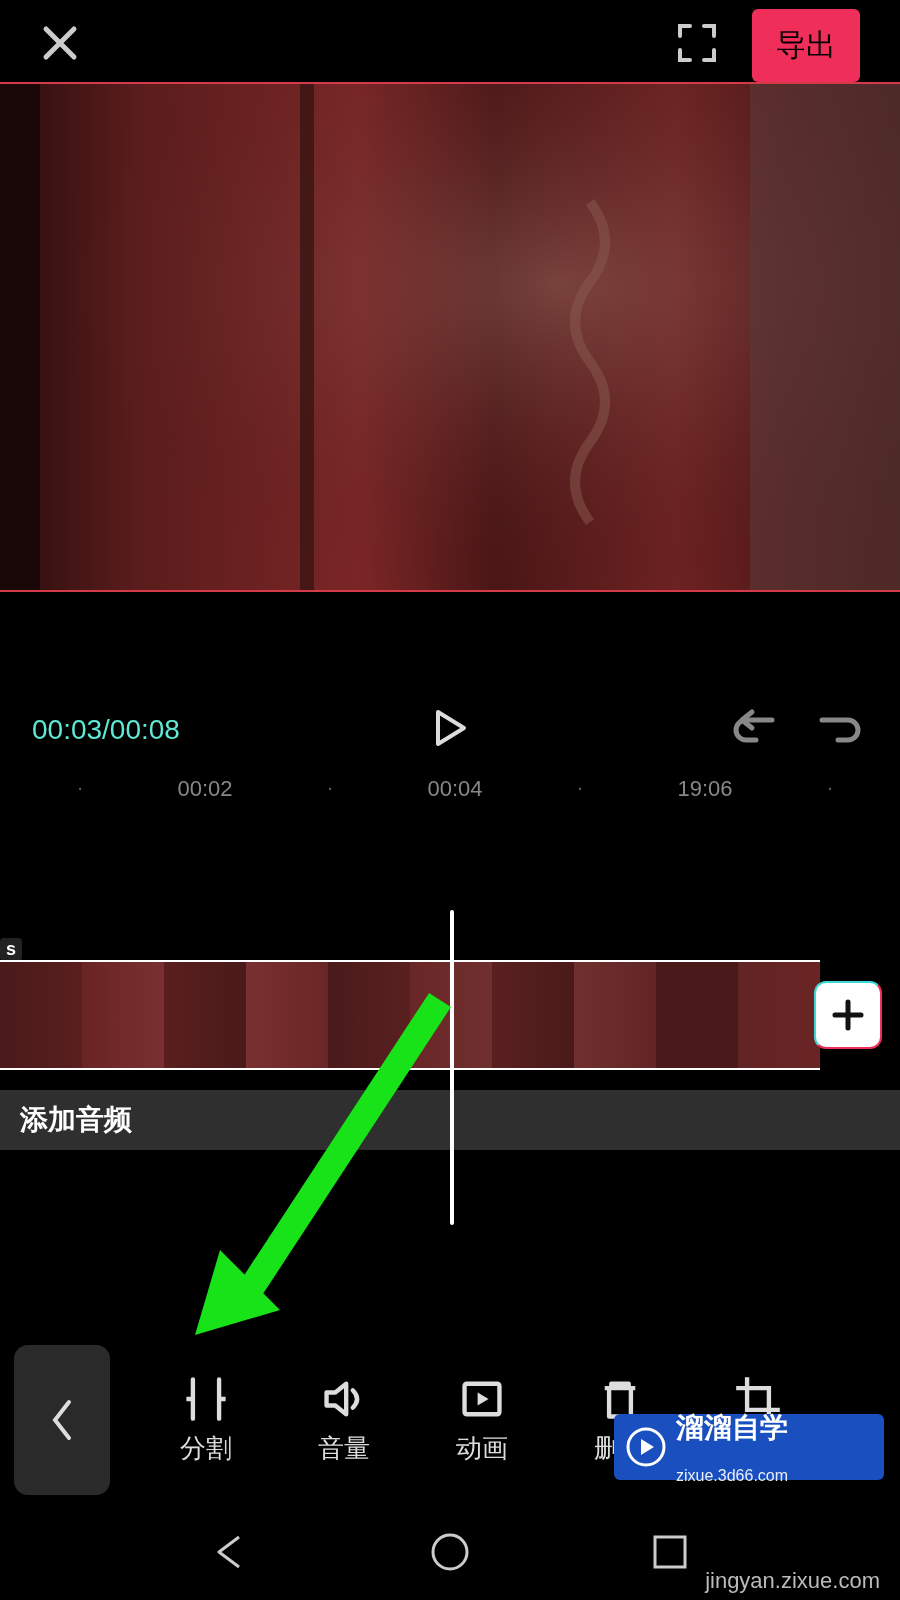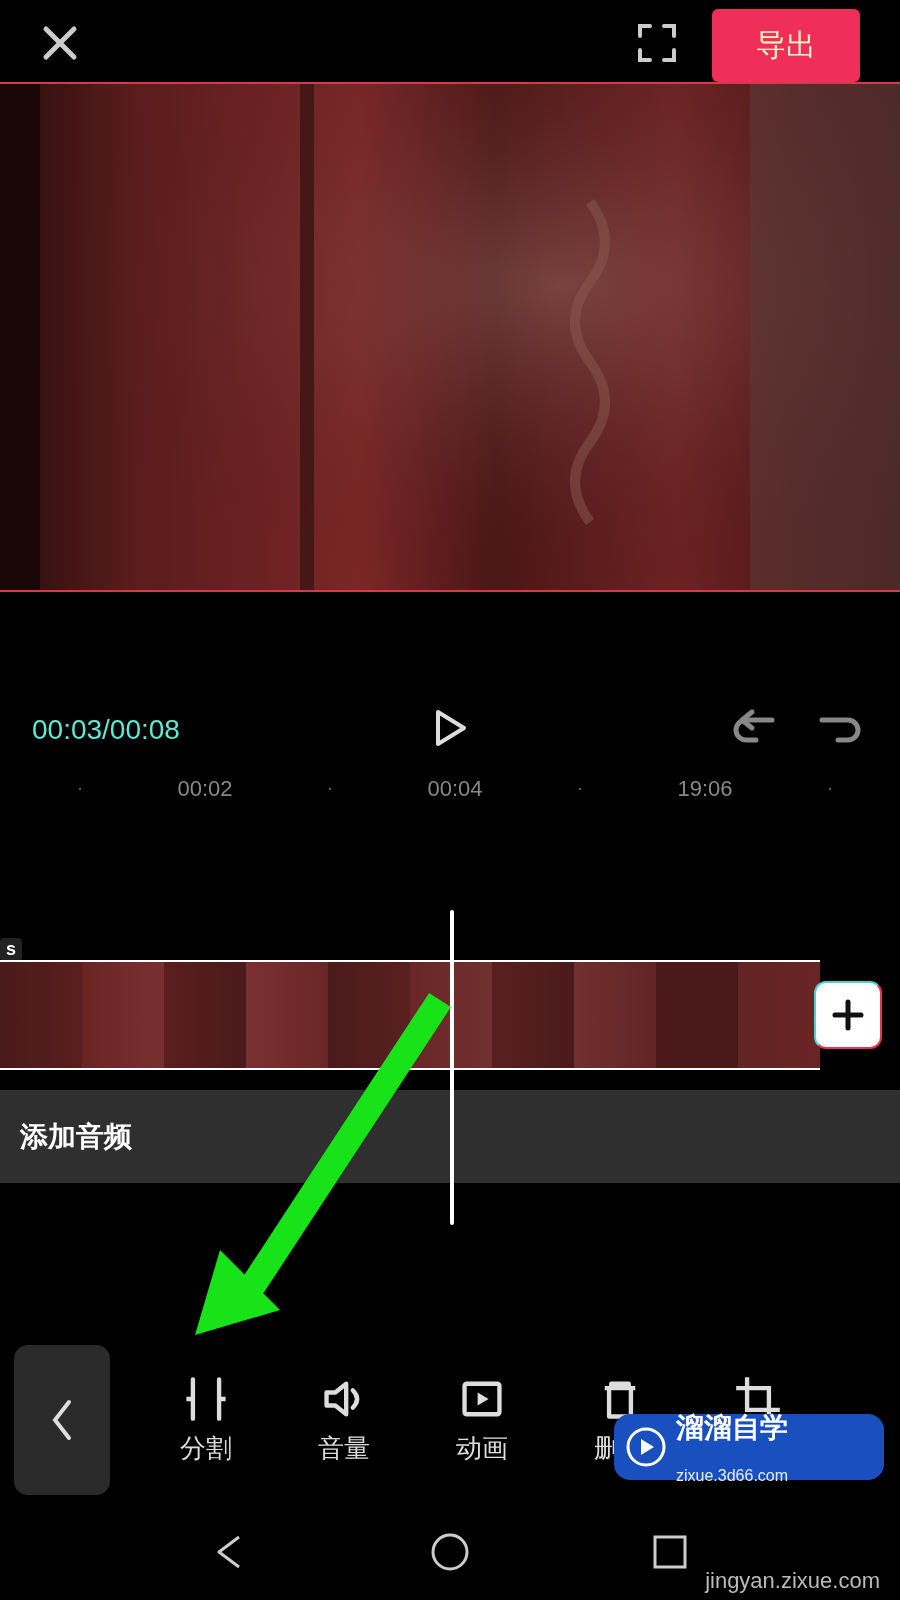--- a/index.html
+++ b/index.html
@@ -19,25 +19,25 @@
     height: 90px;
     display: flex;
     align-items: center;
     justify-content: space-between;
     padding: 0 40px;
     z-index: 10;
   }
   .topbar .right { display: flex; align-items: center; gap: 34px; }
   .export-btn {
     background: #ef2e5a;
-    color: #fef9c3;
+    color: #000000;
     border: none;
     border-radius: 6px;
     font-size: 30px;
-    padding: 16px 44px;
+    padding: 16px 24px;
     font-weight: 500;
   }
   
   .preview {
     position: absolute;
     top: 82px; left: 0; right: 0;
     height: 510px;
     border-top: 2px solid #d43a4a;
     border-bottom: 2px solid #d43a4a;
     overflow: hidden;
@@ -99,21 +99,21 @@
     border: 2px solid #3ed6d6;
     border-right-color: #ef2e5a;
     border-bottom-color: #ef2e5a;
     border-radius: 12px;
     display: flex; align-items: center; justify-content: center;
   }
   
   .audio-row {
     position: absolute;
     top: 1090px; left: 0; right: 0;
-    height: 93px;
+    height: 60px;
     background: #2f2f2f;
     display: flex;
     align-items: center;
     padding-left: 20px;
     font-size: 28px;
     font-weight: 600;
   }
   
   .playhead {
     position: absolute;
@@ -166,21 +166,21 @@
     align-items: center;
     justify-content: space-around;
     padding: 0 120px;
   }
   
   .wm1 {
     position: absolute;
     right: 16px; bottom: 120px;
     width: 270px; height: 66px;
     background: #1a4fbf;
-    border-radius: 16px;
+    border-radius: 6px;
     display: flex; align-items: center;
     padding: 0 12px;
     gap: 10px;
   }
   .wm1 .t1 { font-size: 28px; font-weight: 700; }
   .wm1 .t2 { font-size: 16px; opacity: .9; margin-top: 20px; }
   .wm2 {
     position: absolute;
     right: 20px; bottom: 6px;
     font-size: 22px; color: #bbb;

